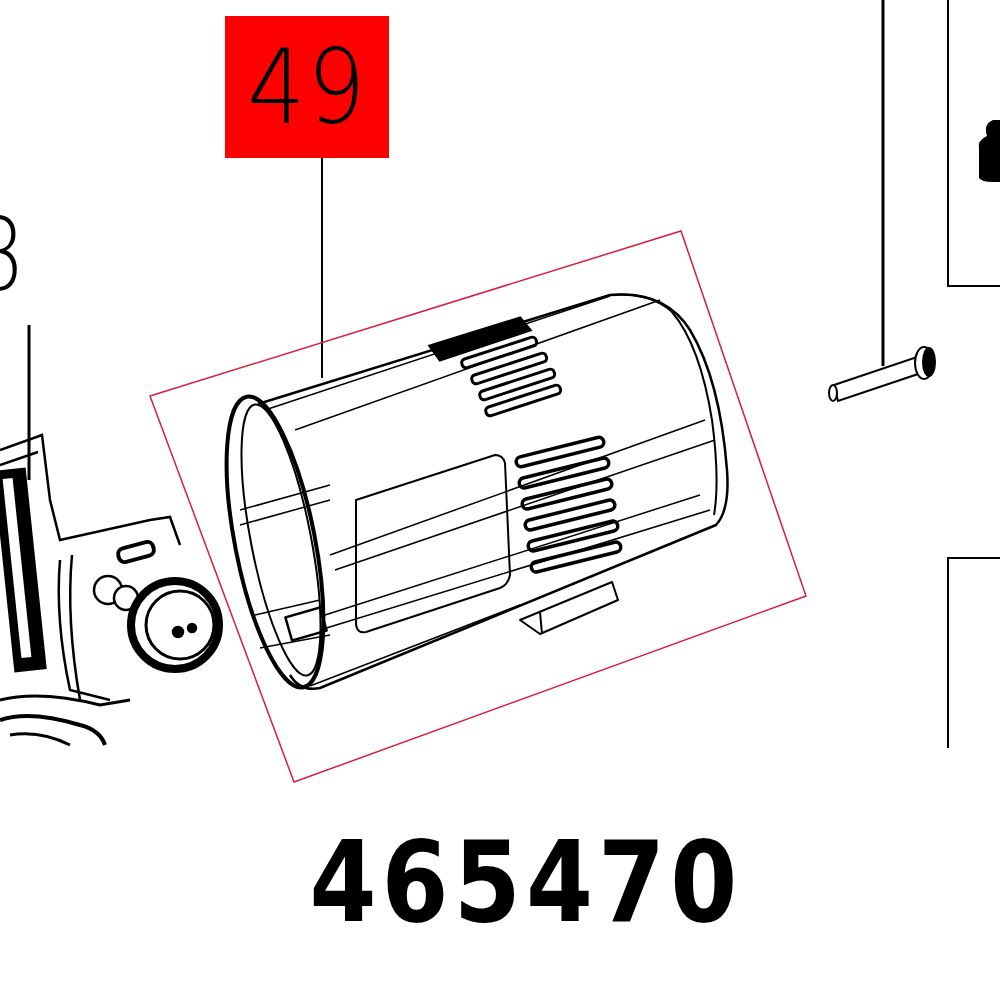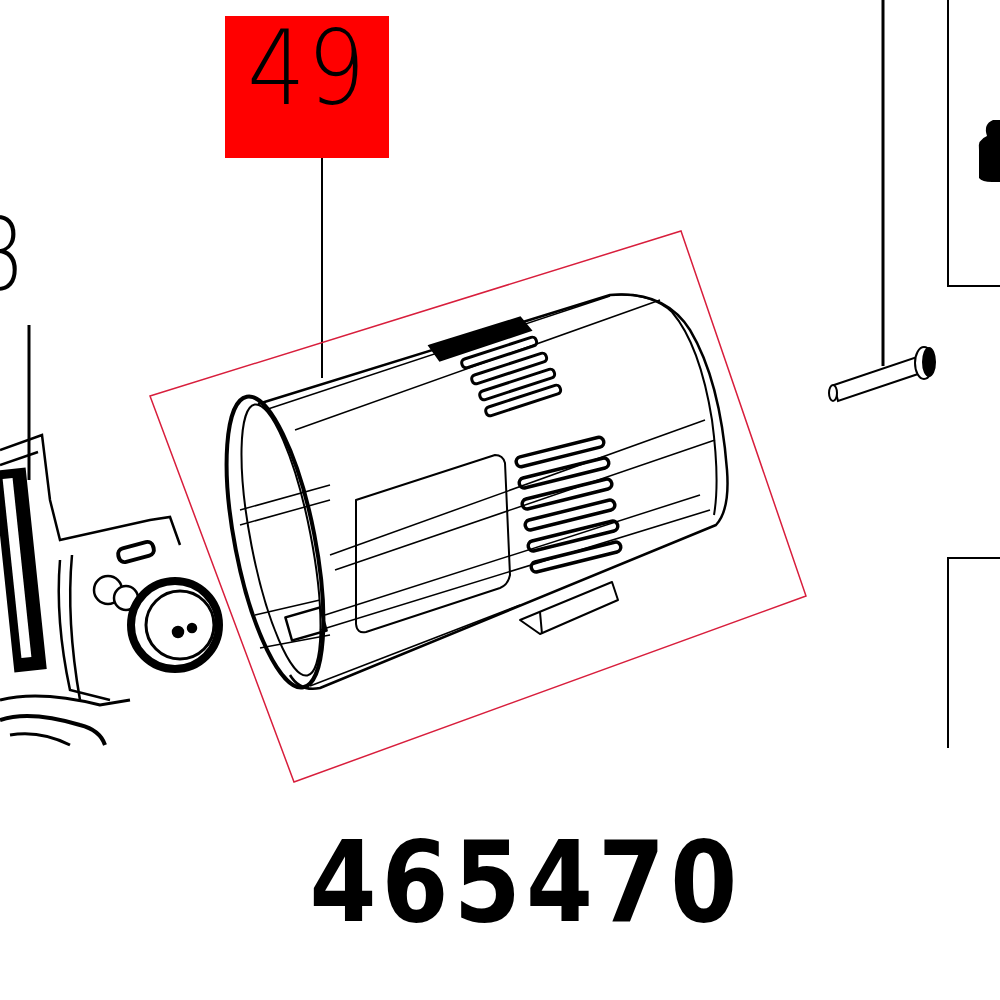--- a/index.html
+++ b/index.html
@@ -1,21 +1,21 @@
 <!DOCTYPE html>
 <html><head>
 <meta charset="utf-8">
 <style>
   html, body { margin: 0; padding: 0; background: #ffffff; }
   body { width: 1000px; height: 1000px; position: relative; overflow: hidden;
          font-family: "DejaVu Sans", sans-serif; }
   .canvas { position: absolute; left: 0; top: 0; width: 1000px; height: 1000px; }
   .callout-highlight {
     position: absolute; left: 225px; top: 16px; width: 164px; height: 142px;
-    background: #ff0000; display: flex; justify-content: center;
+    background: #ff0000; display: flex; align-items: center; justify-content: center;
   }
   .callout-highlight span {
     font-family: "DejaVu Sans", sans-serif; font-weight: 200; font-size: 104px;
     color: #000; letter-spacing: 2px; line-height: 1; transform: scaleX(0.88);
   }
   .callout-plain {
     position: absolute; left: -34px; top: 206px;
     font-family: "DejaVu Sans", sans-serif; font-size: 100px; font-weight: 200;
     color: #000; line-height: 1; transform: scaleX(0.85);
   }

